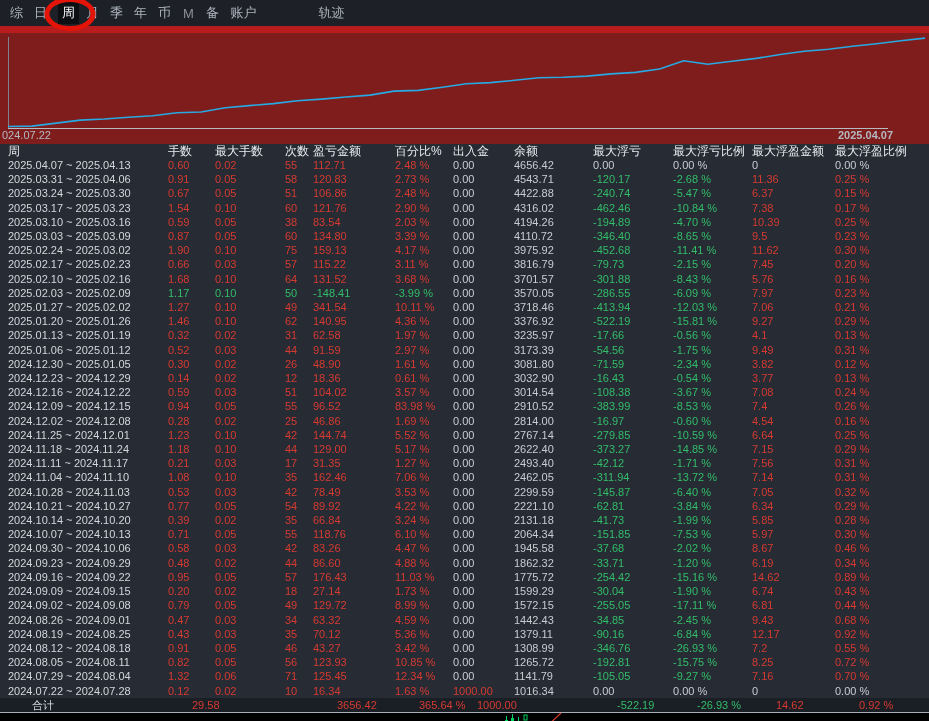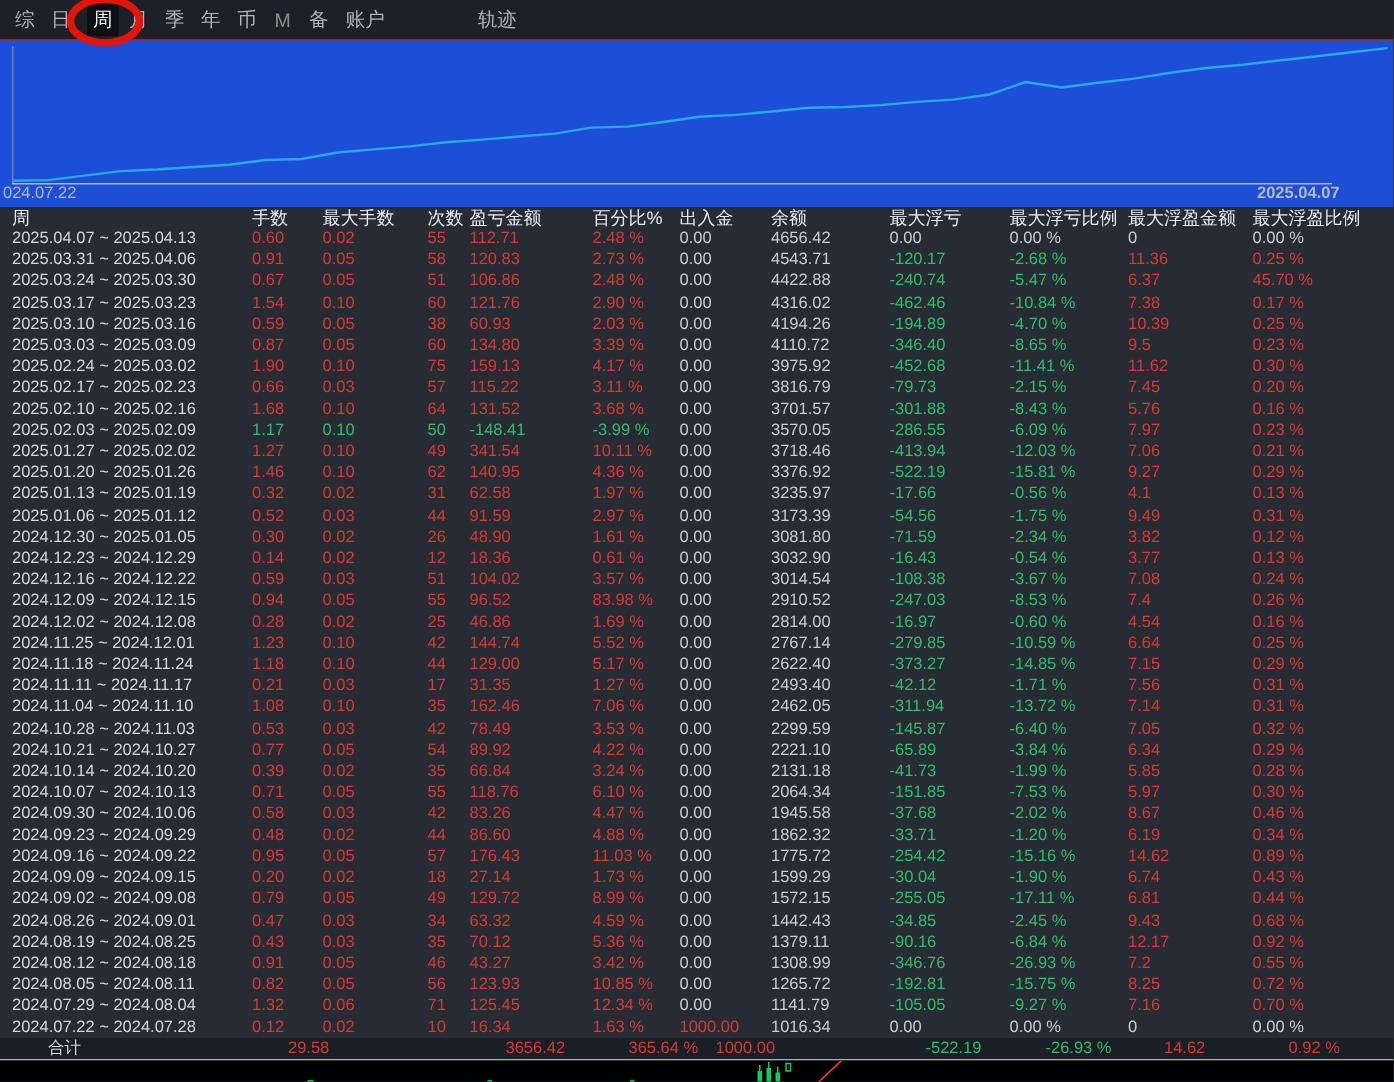--- a/index.html
+++ b/index.html
@@ -14,21 +14,21 @@
     height:26px;background:#1d2127;display:flex;align-items:center;
     padding-left:10px;color:#adb4bd;font-size:13px;
   }
   .menu-item{margin-right:11px;width:13px;text-align:center;cursor:default;white-space:nowrap;}
   .menu-item.wide{width:27px;}
   .menu-item.selected{background:#0d0f13;color:#f4f6f8;padding:2px 4px;margin-right:7px;}
   .menu-item.gap-left{margin-left:50px;}
   .menu-item.dim{color:#8d8f92;}
   .annotation{position:absolute;left:44px;top:-2px;pointer-events:none;z-index:50;}
   
-  .chart-wrap{position:relative;height:111px;border-top:1px solid #b91c1c;background:#1d4ed8;}
+  .chart-wrap{position:relative;height:111px;border-top:7px solid #b91c1c;background:#7f1d1d;}
   .chart-wrap svg{display:block;}
   .axis-label{position:absolute;font-size:11px;color:#b4b9c0;top:96px;white-space:nowrap;}
   .axis-label.left{left:2px;}
   .axis-label.right{left:838px;font-weight:bold;}
   
   .grid-row{
     display:grid;
     grid-template-columns:160px 47px 70px 28px 82px 58px 61px 79px 80px 79px 83px 94px;
     padding-left:8px;white-space:nowrap;
   }
@@ -128,42 +128,42 @@
       <div class="cell c-red">0.67</div>
       <div class="cell c-red">0.05</div>
       <div class="cell c-red">51</div>
       <div class="cell c-red">106.86</div>
       <div class="cell c-red">2.48 %</div>
       <div class="cell c-light">0.00</div>
       <div class="cell c-light">4422.88</div>
       <div class="cell c-green">-240.74</div>
       <div class="cell c-green">-5.47 %</div>
       <div class="cell c-red">6.37</div>
-      <div class="cell c-red">45.70 %</div>
+      <div class="cell c-red">0.15 %</div>
     </div>
     <div class="grid-row">
       <div class="cell c-date">2025.03.17 ~ 2025.03.23</div>
       <div class="cell c-red">1.54</div>
       <div class="cell c-red">0.10</div>
       <div class="cell c-red">60</div>
       <div class="cell c-red">121.76</div>
       <div class="cell c-red">2.90 %</div>
       <div class="cell c-light">0.00</div>
       <div class="cell c-light">4316.02</div>
       <div class="cell c-green">-462.46</div>
       <div class="cell c-green">-10.84 %</div>
       <div class="cell c-red">7.38</div>
       <div class="cell c-red">0.17 %</div>
     </div>
     <div class="grid-row">
       <div class="cell c-date">2025.03.10 ~ 2025.03.16</div>
       <div class="cell c-red">0.59</div>
       <div class="cell c-red">0.05</div>
       <div class="cell c-red">38</div>
-      <div class="cell c-red">60.93</div>
+      <div class="cell c-red">83.54</div>
       <div class="cell c-red">2.03 %</div>
       <div class="cell c-light">0.00</div>
       <div class="cell c-light">4194.26</div>
       <div class="cell c-green">-194.89</div>
       <div class="cell c-green">-4.70 %</div>
       <div class="cell c-red">10.39</div>
       <div class="cell c-red">0.25 %</div>
     </div>
     <div class="grid-row">
       <div class="cell c-date">2025.03.03 ~ 2025.03.09</div>
@@ -335,21 +335,21 @@
     </div>
     <div class="grid-row">
       <div class="cell c-date">2024.12.09 ~ 2024.12.15</div>
       <div class="cell c-red">0.94</div>
       <div class="cell c-red">0.05</div>
       <div class="cell c-red">55</div>
       <div class="cell c-red">96.52</div>
       <div class="cell c-red">83.98 %</div>
       <div class="cell c-light">0.00</div>
       <div class="cell c-light">2910.52</div>
-      <div class="cell c-green">-247.03</div>
+      <div class="cell c-green">-383.99</div>
       <div class="cell c-green">-8.53 %</div>
       <div class="cell c-red">7.4</div>
       <div class="cell c-red">0.26 %</div>
     </div>
     <div class="grid-row">
       <div class="cell c-date">2024.12.02 ~ 2024.12.08</div>
       <div class="cell c-red">0.28</div>
       <div class="cell c-red">0.02</div>
       <div class="cell c-red">25</div>
       <div class="cell c-red">46.86</div>
@@ -433,21 +433,21 @@
     </div>
     <div class="grid-row">
       <div class="cell c-date">2024.10.21 ~ 2024.10.27</div>
       <div class="cell c-red">0.77</div>
       <div class="cell c-red">0.05</div>
       <div class="cell c-red">54</div>
       <div class="cell c-red">89.92</div>
       <div class="cell c-red">4.22 %</div>
       <div class="cell c-light">0.00</div>
       <div class="cell c-light">2221.10</div>
-      <div class="cell c-green">-65.89</div>
+      <div class="cell c-green">-62.81</div>
       <div class="cell c-green">-3.84 %</div>
       <div class="cell c-red">6.34</div>
       <div class="cell c-red">0.29 %</div>
     </div>
     <div class="grid-row">
       <div class="cell c-date">2024.10.14 ~ 2024.10.20</div>
       <div class="cell c-red">0.39</div>
       <div class="cell c-red">0.02</div>
       <div class="cell c-red">35</div>
       <div class="cell c-red">66.84</div>

